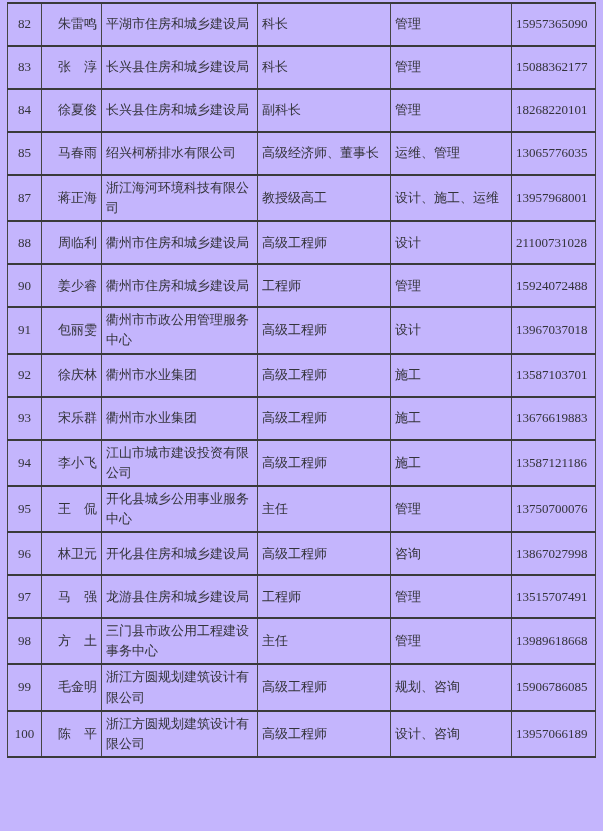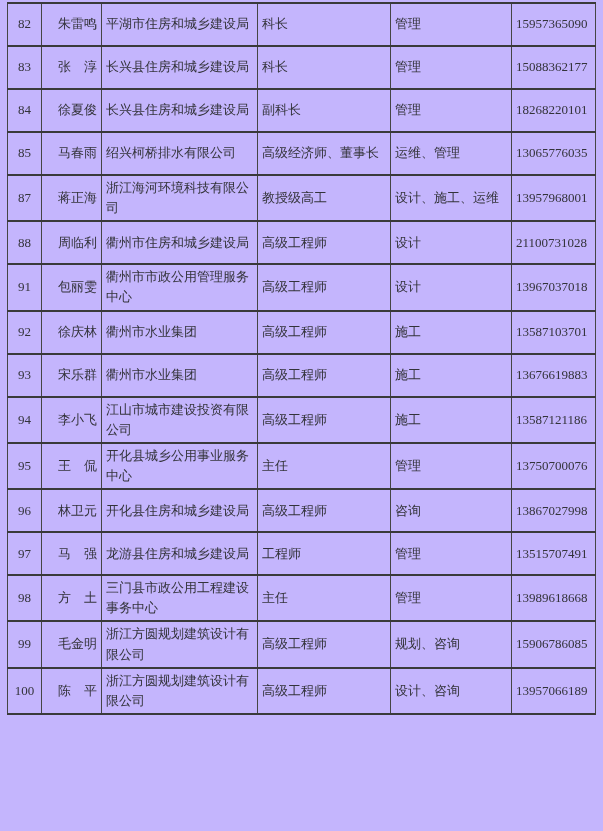--- a/index.html
+++ b/index.html
@@ -106,20 +106,28 @@
   <tr>
     <td class="c-index">88</td>
     <td class="c-name">周临利</td>
     <td class="c-org">衢州市住房和城乡建设局</td>
     <td class="c-title">高级工程师</td>
     <td class="c-spec">设计</td>
     <td class="c-phone">21100731028</td>
   </tr>
 
 
+  <tr>
+    <td class="c-index">90</td>
+    <td class="c-name">姜少睿</td>
+    <td class="c-org">衢州市住房和城乡建设局</td>
+    <td class="c-title">工程师</td>
+    <td class="c-spec">管理</td>
+    <td class="c-phone">15924072488</td>
+  </tr>
 
   <tr>
     <td class="c-index">91</td>
     <td class="c-name">包丽雯</td>
     <td class="c-org">衢州市市政公用管理服务中心</td>
     <td class="c-title">高级工程师</td>
     <td class="c-spec">设计</td>
     <td class="c-phone">13967037018</td>
   </tr>
 

